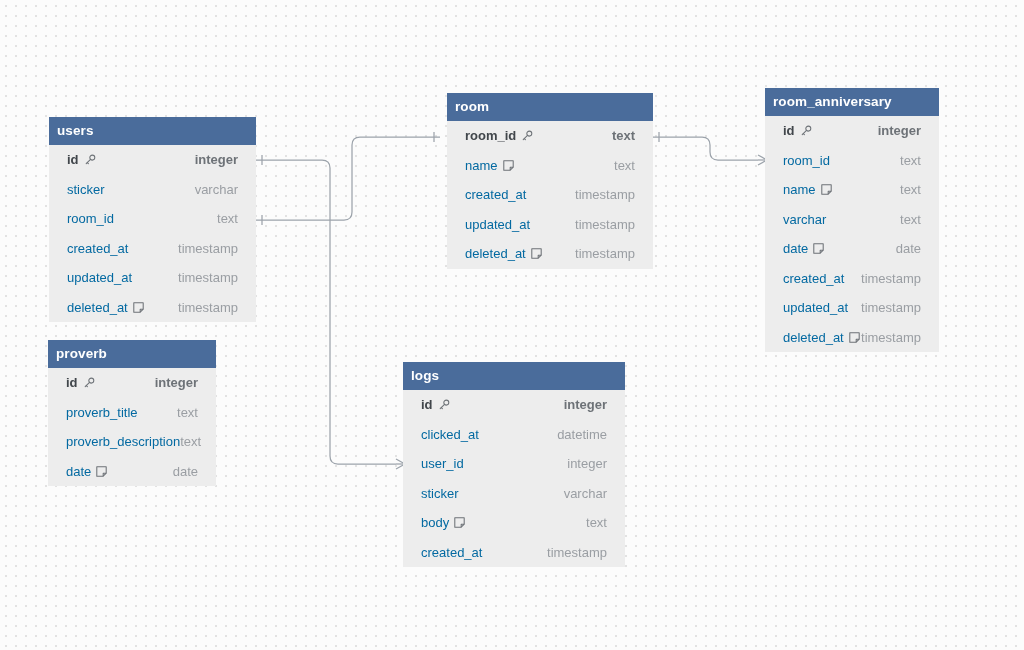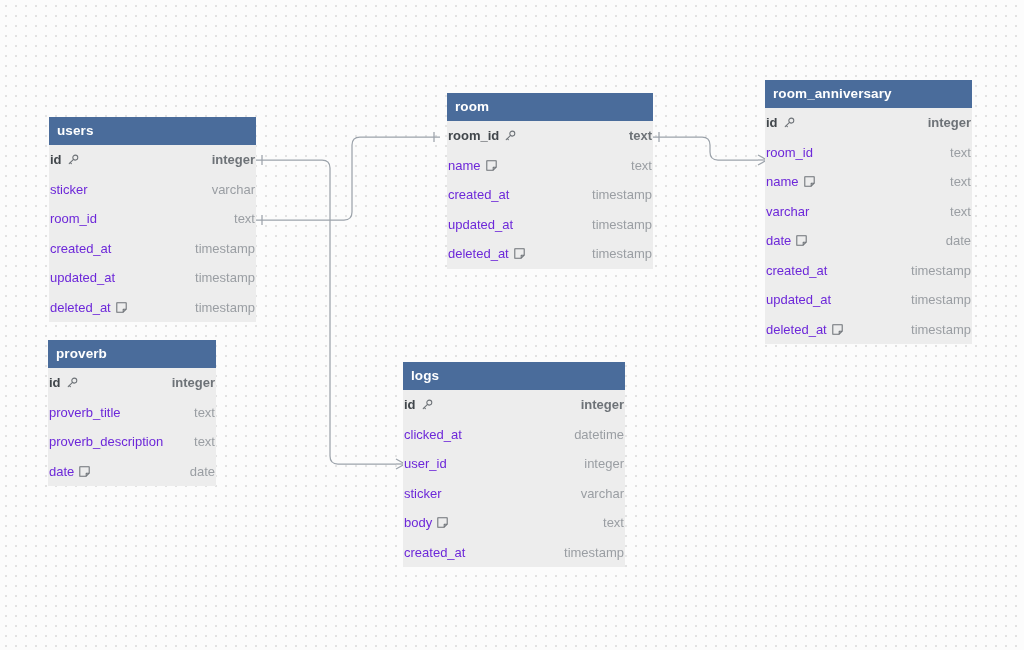--- a/index.html
+++ b/index.html
@@ -34,27 +34,27 @@
     white-space:nowrap;
     overflow:hidden;
   }
   .table-rows{padding:0;}
   .row{
     height:29.5px;
     line-height:29.5px;
     display:flex;
     align-items:flex-end;
     justify-content:space-between;
-    padding:0 1px;
+    padding:0 18px;
     box-sizing:border-box;
     font-size:13px;
     color:#4e5358;
     white-space:nowrap;
   }
-  .row .col-name{display:flex;align-items:center;gap:5px;color:#6d28d9;}
+  .row .col-name{display:flex;align-items:center;gap:5px;color:#0369a1;}
   .row .col-type{color:#9a9ea3;text-align:right;}
   .row.pk .col-name,.row.pk .col-type{font-weight:bold;color:#41464b;}
   .row.pk .col-type{color:#6d7277;}
 
   .icon{display:inline-flex;align-items:center;justify-content:center;line-height:0;}
   .icon svg{display:block;}
 
   
   .edge{fill:none;stroke:#9ca3ab;stroke-width:1.25px;}
   .marker{fill:none;stroke:#9ca3ab;stroke-width:1.25px;}
@@ -287,21 +287,21 @@
           <span class="col-type">text</span>
         </div>
         <div class="row">
           <span class="col-name">
             <span>created_at</span>
           </span>
           <span class="col-type">timestamp</span>
         </div>
       </div>
     </div>
-    <div class="table" style="left: 765px; top: 80px; width: 207px;">
+    <div class="table" style="left: 765px; top: 88px; width: 174px;">
       <div class="table-header">room_anniversary</div>
       <div class="table-rows">
         <div class="row pk">
           <span class="col-name">
             <span>id</span>
             <span class="icon">
               <svg width="12" height="12" viewBox="0 0 12 12">
                 <g fill="none" stroke="#6d7277" stroke-width="1.05" stroke-linecap="round">
                   <circle cx="8.3" cy="3.6" r="2.5"></circle>
                   <path d="M6.5 5.4 L2.2 9.7"></path>

